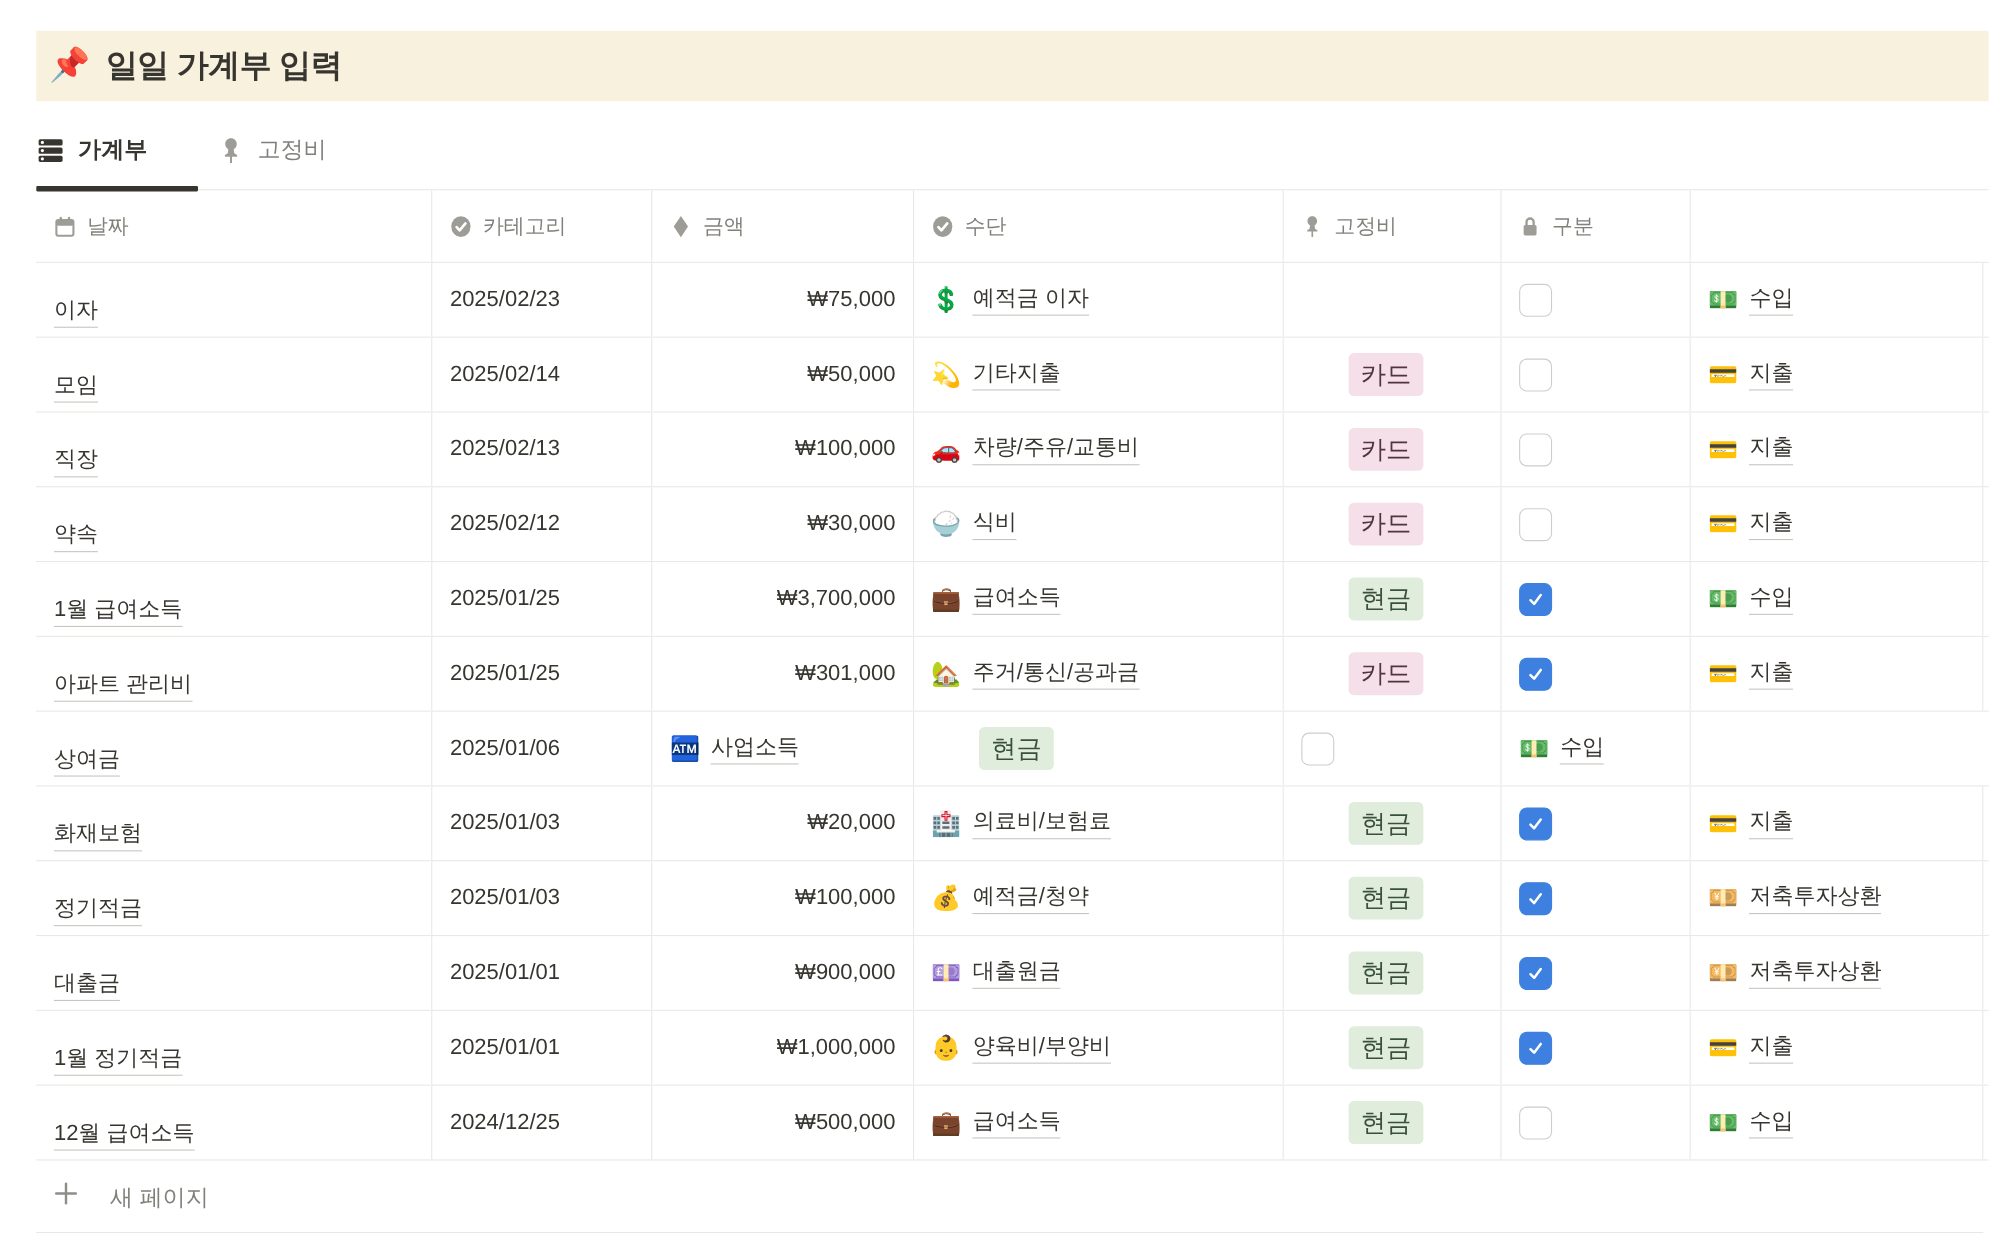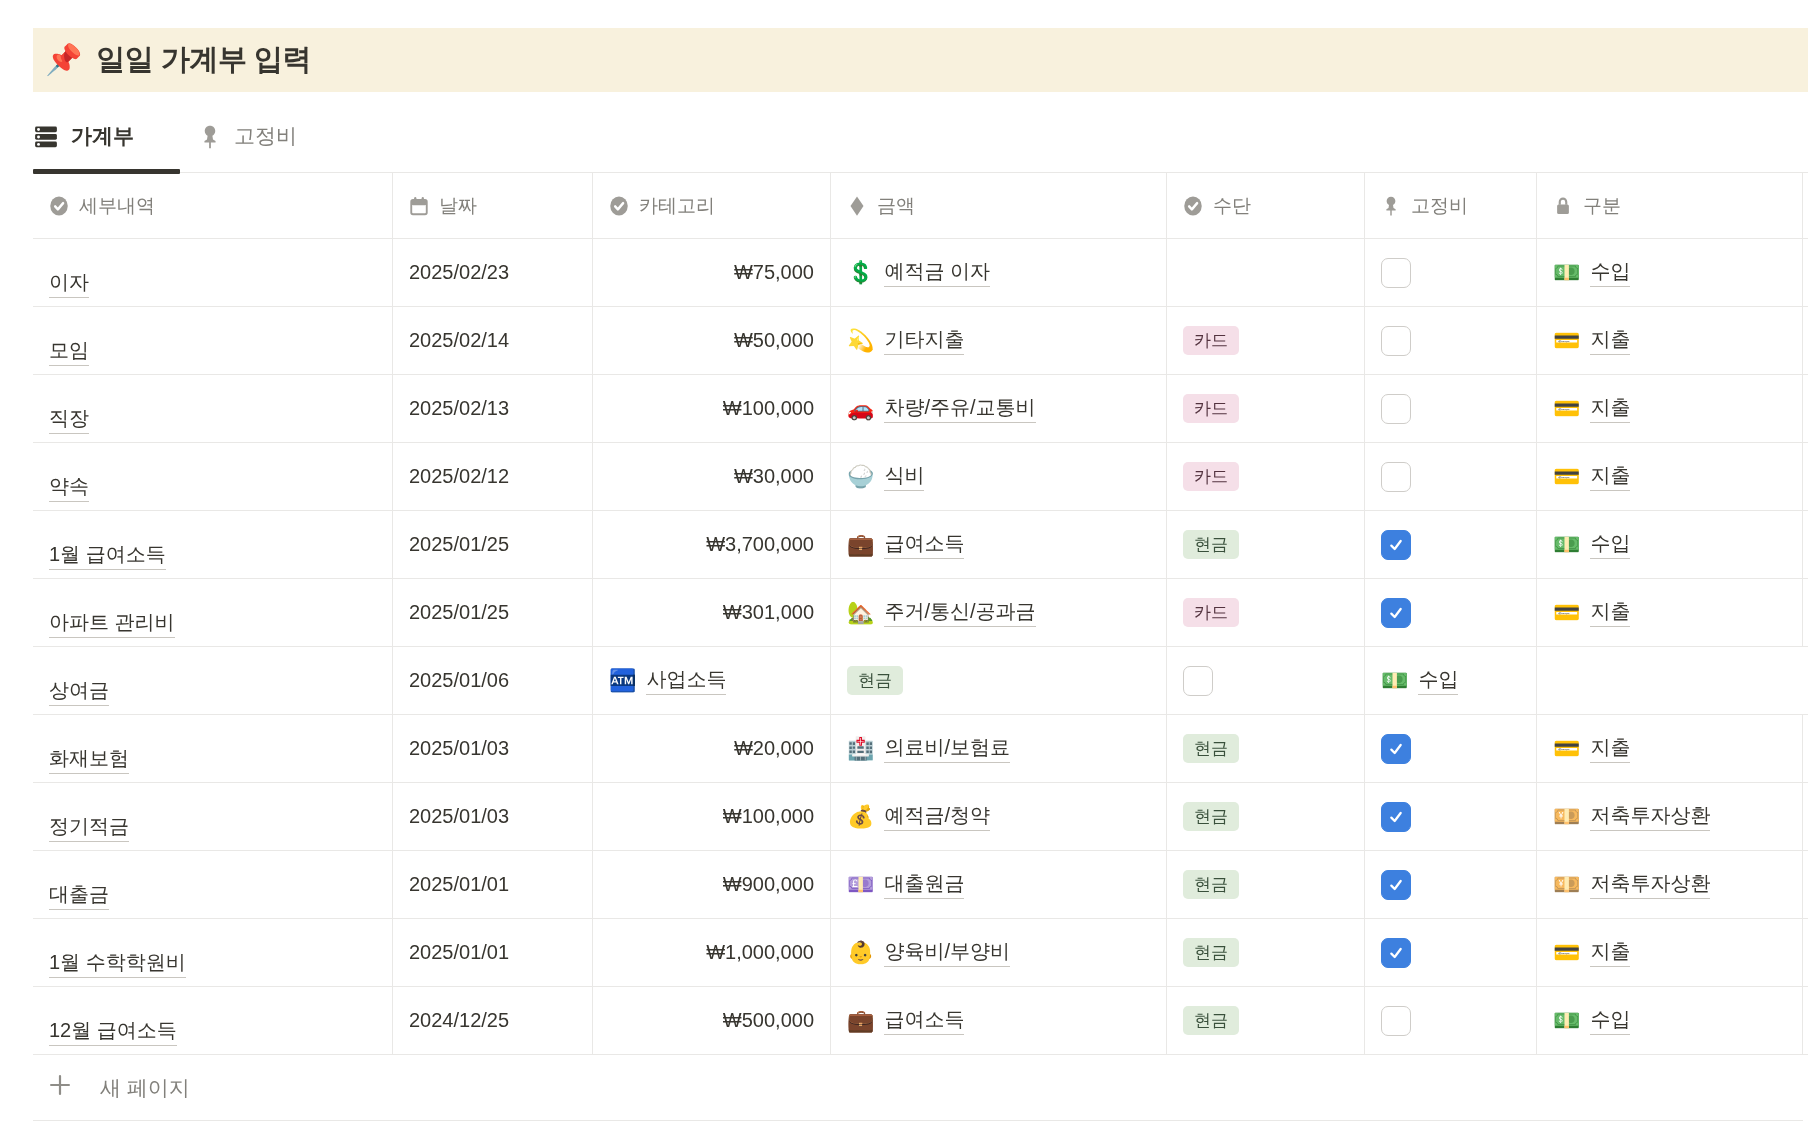--- a/index.html
+++ b/index.html
@@ -44,21 +44,21 @@
     display:flex;align-items:center;padding-left:16px;gap:10px;
     border-right:1px solid var(--border);font-size:20px;overflow:hidden;white-space:nowrap;
   }
   .c-amount{justify-content:flex-end;padding-right:16px;padding-left:8px;}
   .c-title .link{font-weight:400;margin-top:23px;}
   .link{
     border-bottom:1.5px solid var(--underline);padding-bottom:2px;line-height:1.25;
   }
   .emoji{font-size:22px;line-height:1;}
   .pill{
-    font-size:17px;padding:3px 11px;border-radius:5px;line-height:1.4;
+    font-size:23px;padding:3px 11px;border-radius:5px;line-height:1.4;margin-left:43px;
   }
   .pill-card{background:var(--pill-card-bg);color:var(--pill-card-text);}
   .pill-cash{background:var(--pill-cash-bg);color:var(--pill-cash-text);}
   .checkbox{
     width:30px;height:30px;border-radius:7px;border:1.5px solid var(--checkbox-border);
     background:#fff;display:flex;align-items:center;justify-content:center;cursor:pointer;flex:0 0 auto;
   }
   .checkbox svg{display:none;}
   .checkbox.checked{background:var(--checkbox-checked);border-color:var(--checkbox-checked);}
   .checkbox.checked svg{display:block;}
@@ -98,29 +98,20 @@
           <path d="M8 0.5 C6 0.5 4.5 2 4.5 4 C4.5 5.4 5.3 6.6 6.4 7.2 L6 9.6 L4.3 10.6 L4.3 11.6 L7.4 11.6 L7.4 15.5 L8.6 15.5 L8.6 11.6 L11.7 11.6 L11.7 10.6 L10 9.6 L9.6 7.2 C10.7 6.6 11.5 5.4 11.5 4 C11.5 2 10 0.5 8 0.5 Z"></path>
         </svg>
       </span>
       <span class="tab-label">고정비</span>
     </div>
   </div>
 
   <div class="grid thead">
     <div class="hcell">
       <span class="hicon">
-        <svg width="20" height="22" viewBox="0 0 16 17">
-            <ellipse cx="8" cy="8.5" rx="7" ry="7.6" fill="currentColor"></ellipse>
-            <path d="M4.9 8.8l2.2 2.4 4.2-5" stroke="#fff" stroke-width="1.9" fill="none" stroke-linecap="round" stroke-linejoin="round"></path>
-          </svg>
-      </span>
-      <span class="hlabel">세부내역</span>
-    </div>
-    <div class="hcell">
-      <span class="hicon">
         <svg width="20" height="20" viewBox="0 0 16 16">
             <rect x="1.8" y="3.2" width="12.4" height="11.4" rx="1.4" fill="none" stroke="currentColor" stroke-width="1.5"></rect>
             <rect x="1.8" y="3.2" width="12.4" height="4.2" rx="1.4" fill="currentColor"></rect>
             <rect x="4.1" y="0.8" width="1.8" height="3.2" rx="0.9" fill="currentColor"></rect>
             <rect x="10.1" y="0.8" width="1.8" height="3.2" rx="0.9" fill="currentColor"></rect>
           </svg>
       </span>
       <span class="hlabel">날짜</span>
     </div>
     <div class="hcell">
@@ -449,21 +440,21 @@
         </span>
       </div>
       <div class="cell">
         <span class="emoji">💴</span>
         <span class="link">저축투자상환</span>
       </div>
     </div>
 
     <div class="grid row">
       <div class="cell c-title">
-        <span class="link">1월 수학학원비</span>
+        <span class="link">1월 정기적금</span>
       </div>
       <div class="cell">
         <span>2025/01/01</span>
       </div>
       <div class="cell c-amount">
         <span>₩1,000,000</span>
       </div>
       <div class="cell">
         <span class="emoji">👶</span>
         <span class="link">양육비/부양비</span>

